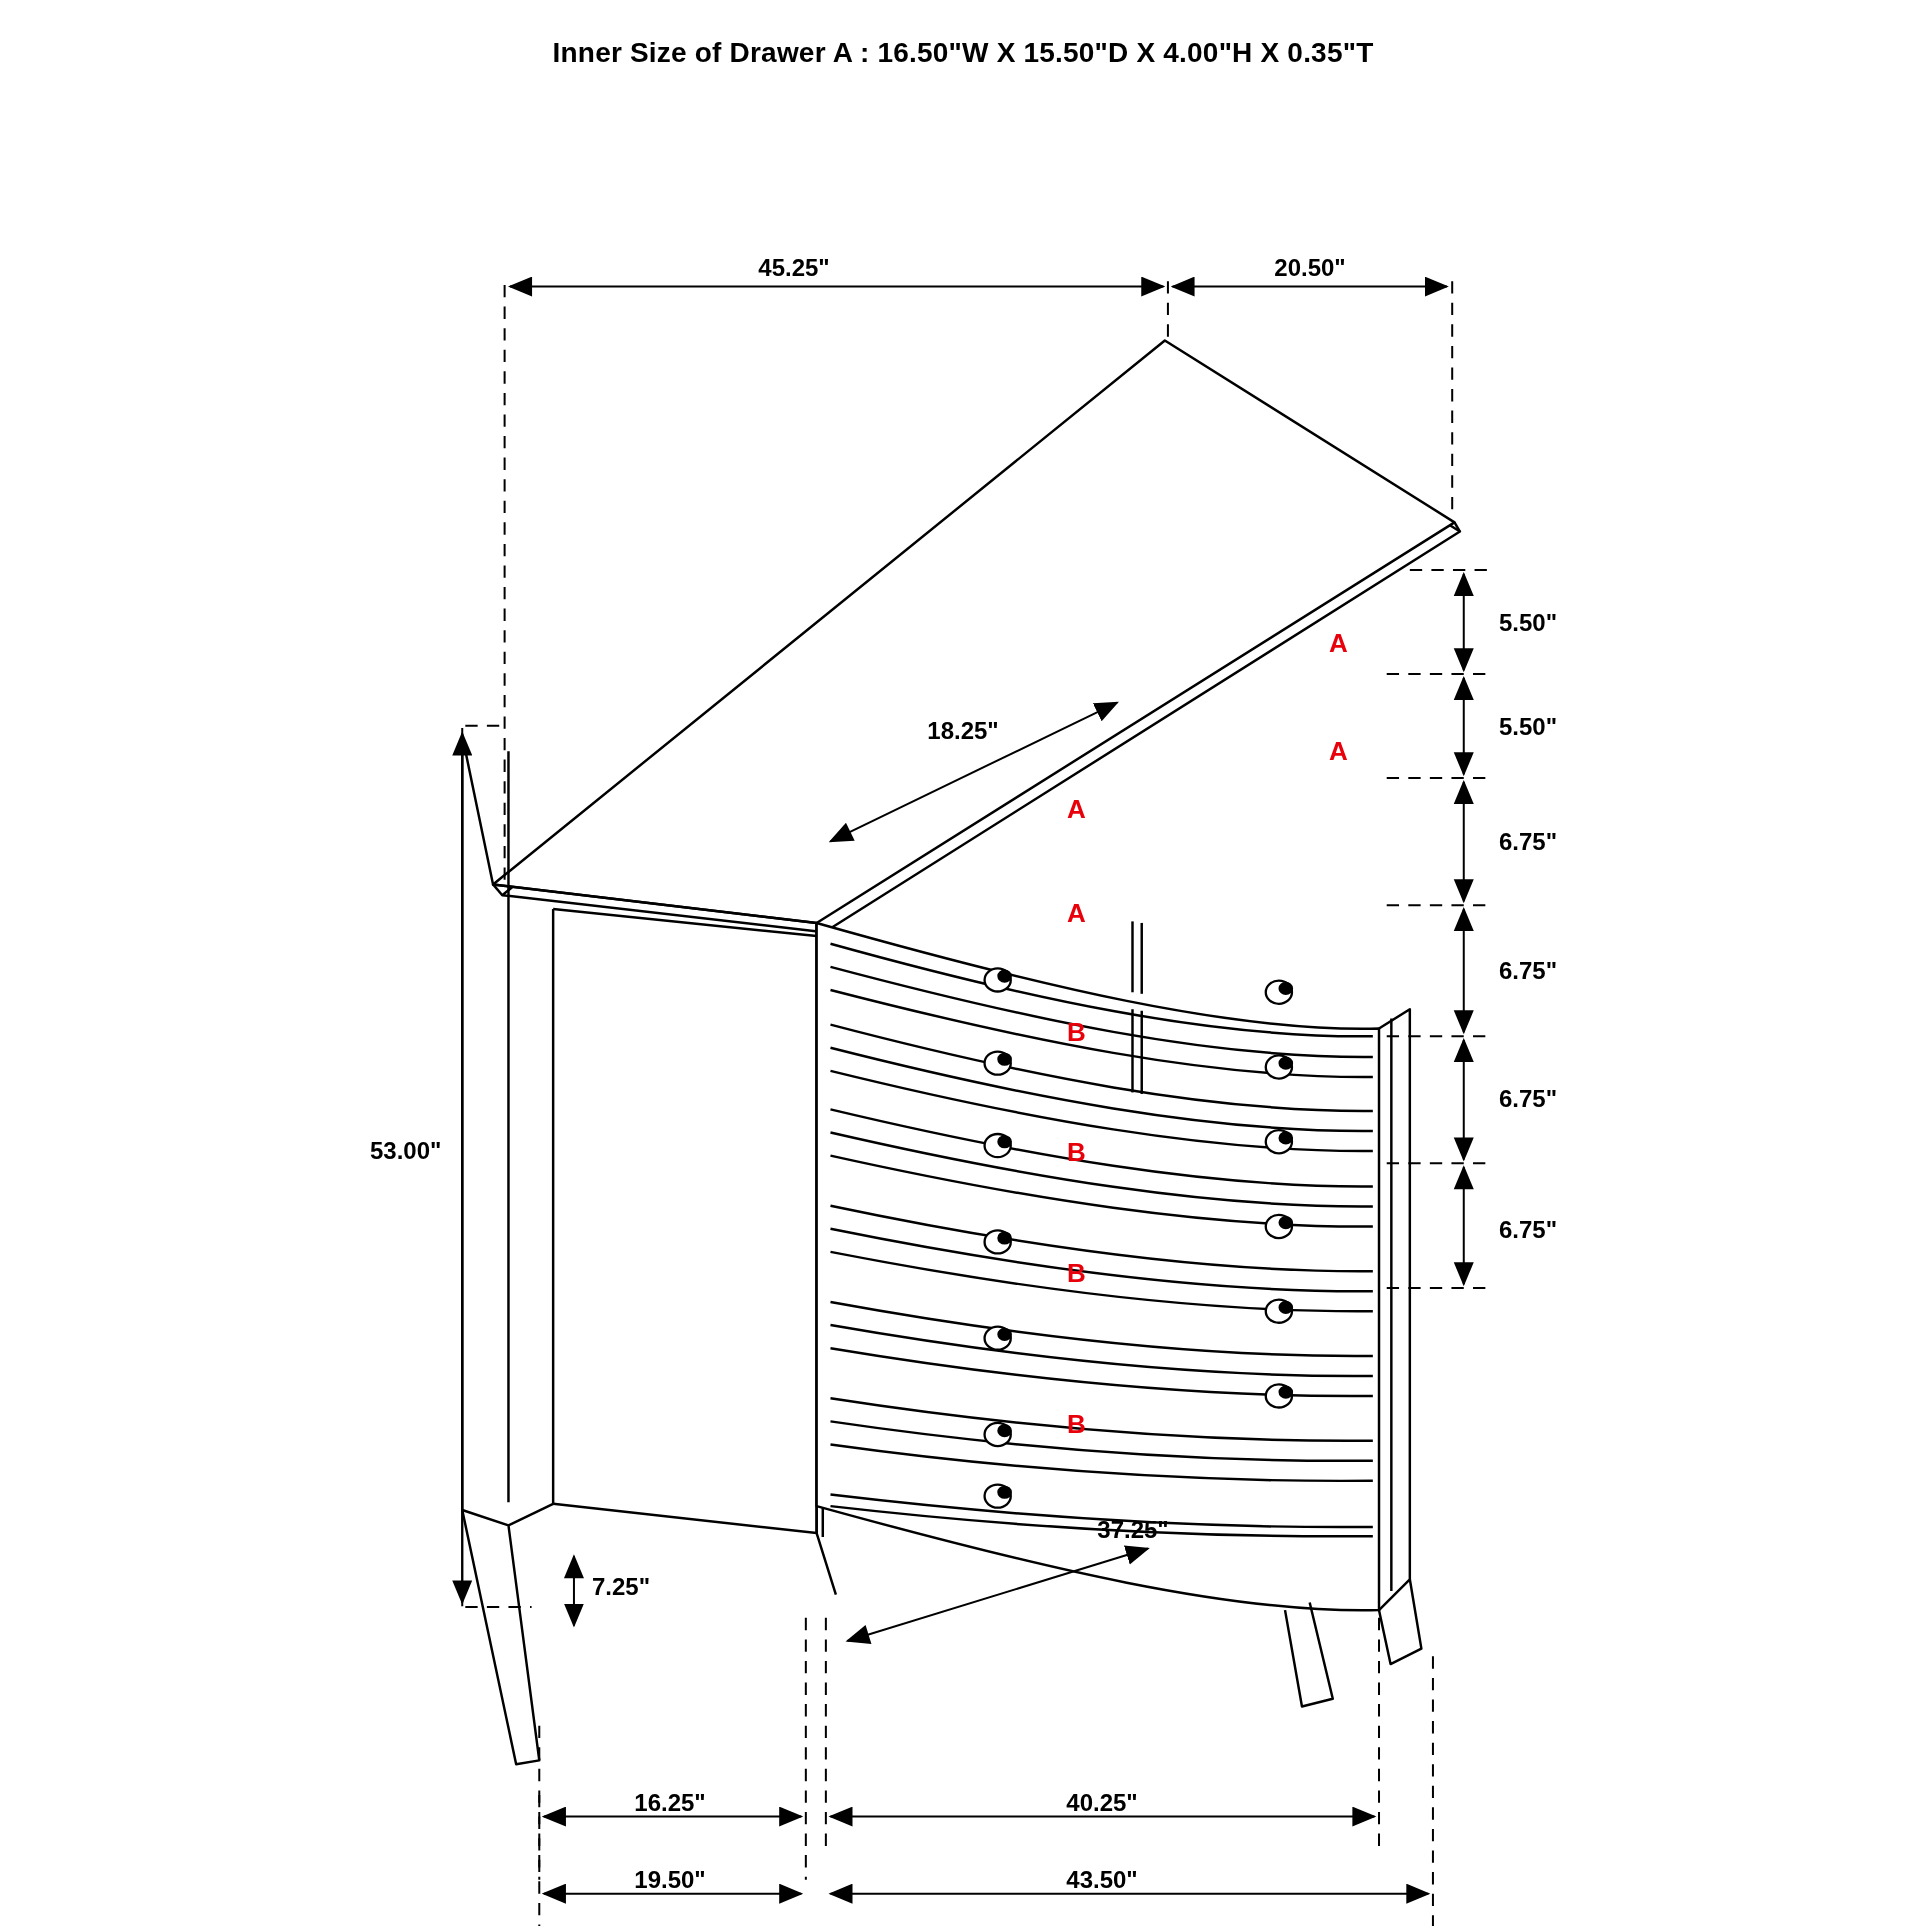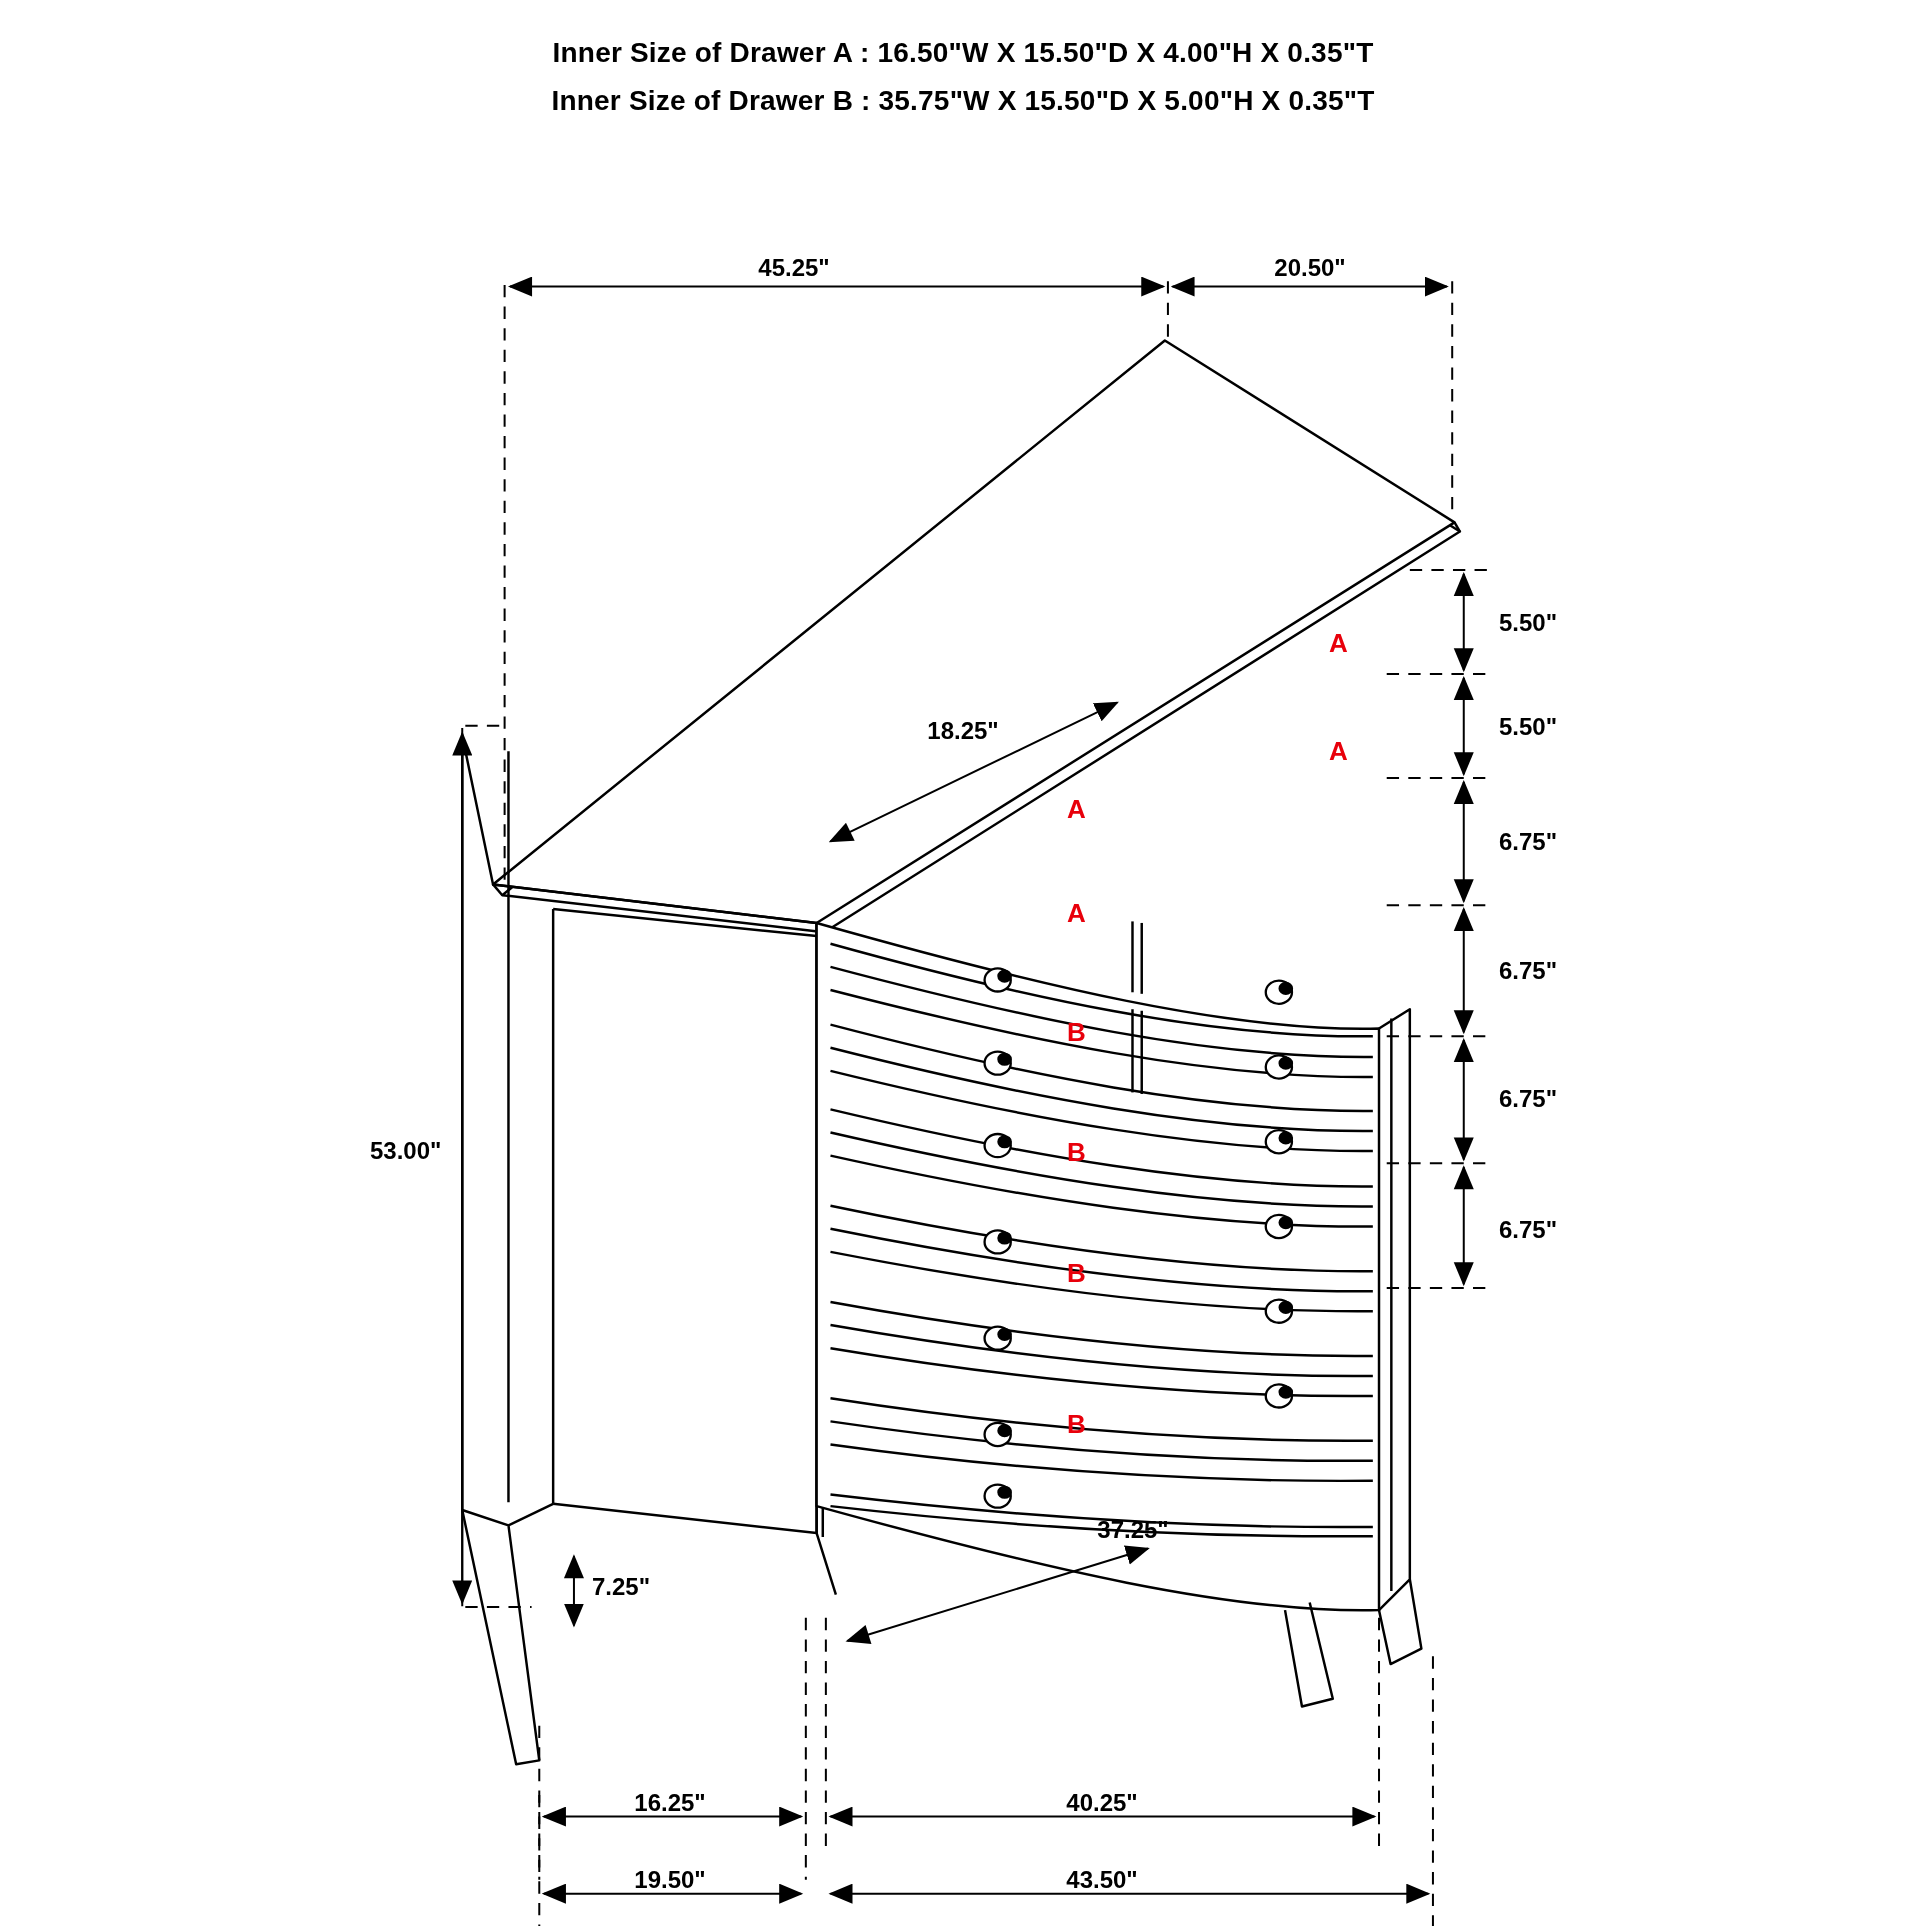--- a/index.html
+++ b/index.html
@@ -11,21 +11,20 @@
   svg{position:absolute;left:0;top:0;}
   .dimtxt{position:absolute;font-weight:bold;font-size:24px;white-space:nowrap;}
   .lbl{position:absolute;font-weight:bold;font-size:26px;color:#e8000b;}
 </style>
 </head>
 <body>
 
 <div id="stage">
 
   <div class="hdr hdr1">Inner Size of Drawer A : 16.50"W X 15.50"D X 4.00"H X 0.35"T</div>
-  <div class="hdr hdr2">Inner Size of Drawer B : 35.75"W X 15.50"D X 5.00"H X 0.35"T</div>
 
   <svg width="1926" height="1926" viewBox="0 0 2500 2500">
     <defs>
       <marker id="ar" markerWidth="14" markerHeight="14" refX="11" refY="5" orient="auto">
         <path d="M0,0 L12,5 L0,10 z" fill="#000"></path>
       </marker>
       <marker id="ars" markerWidth="14" markerHeight="14" refX="1" refY="5" orient="auto">
         <path d="M12,0 L0,5 L12,10 z" fill="#000"></path>
       </marker>
     </defs>

